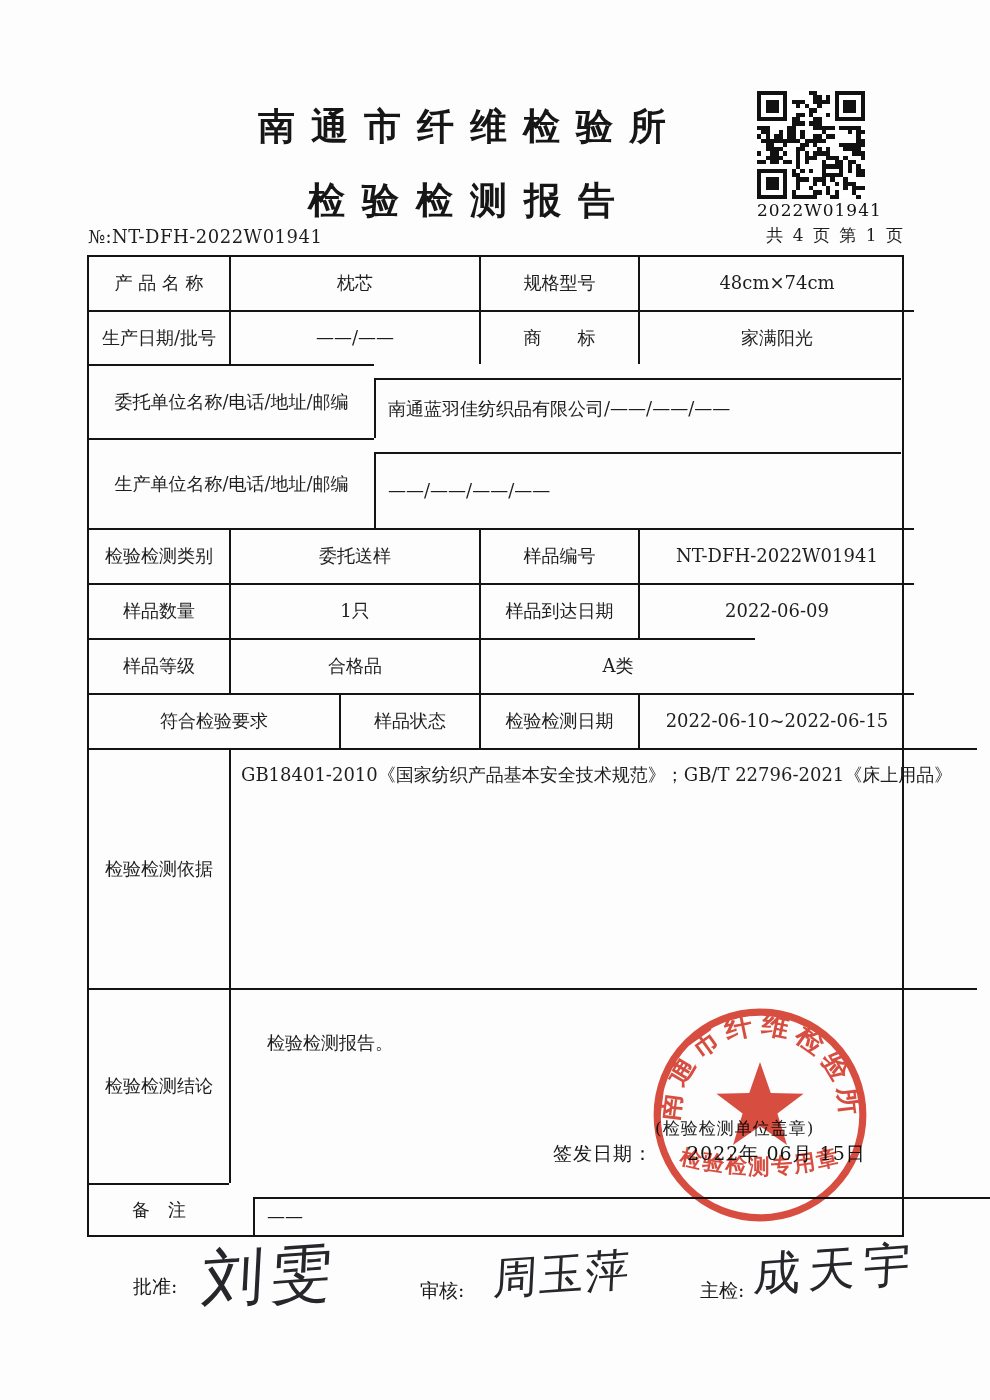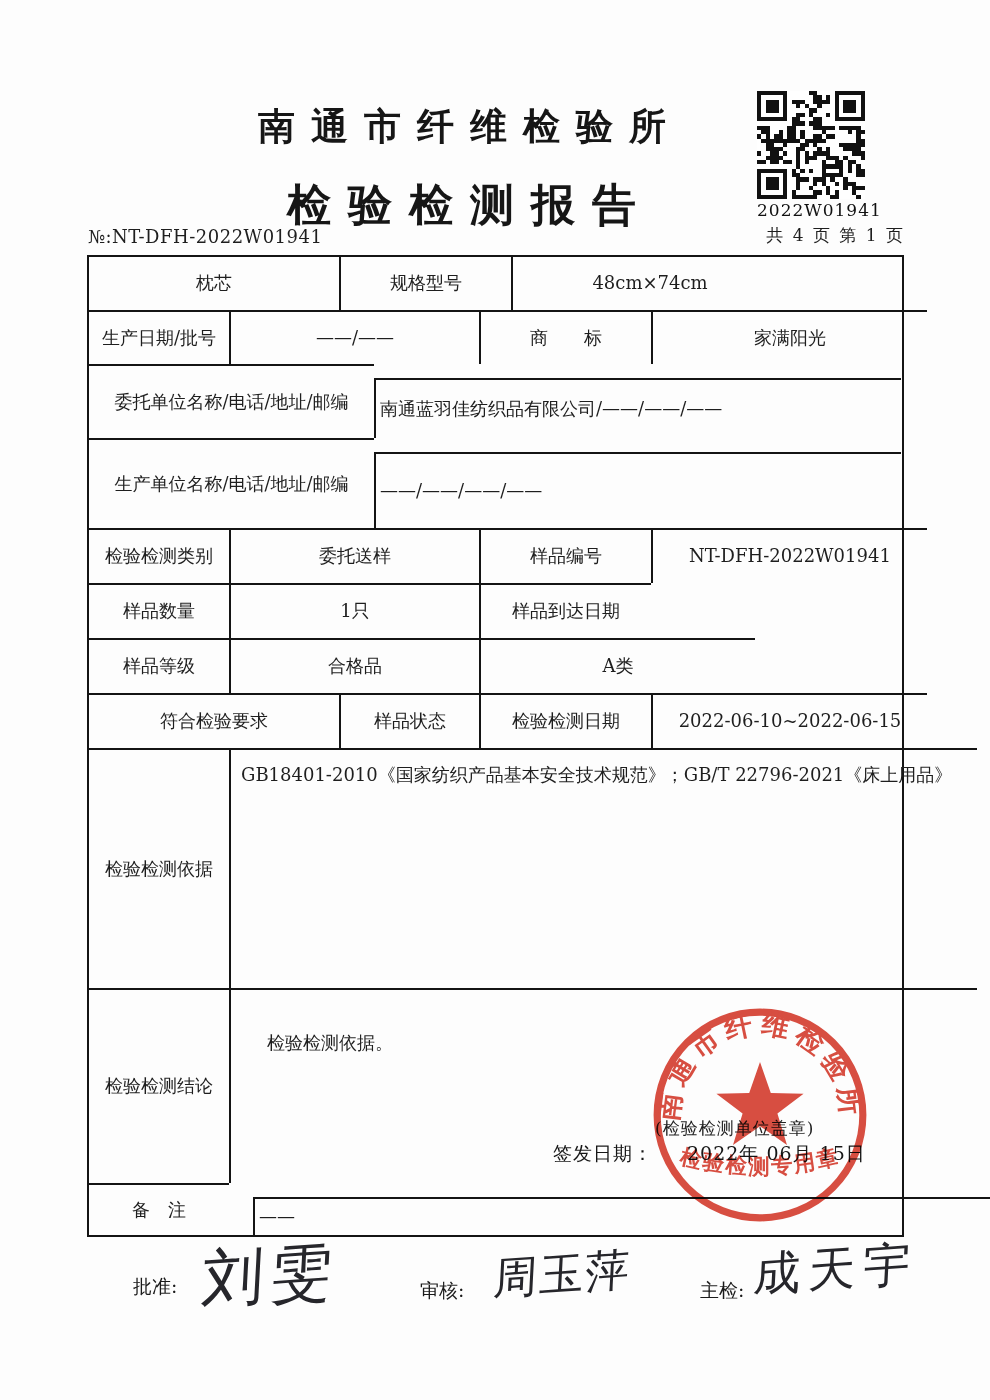--- a/index.html
+++ b/index.html
@@ -11,21 +11,21 @@
     overflow:hidden;
   }
   .abs{position:absolute;}
   
   .org-name{
     top:102px;left:0;width:940px;text-align:center;
     font-size:37px;font-weight:700;letter-spacing:16px;color:#161616;
   }
   .report-title{
     top:176px;left:0;width:940px;text-align:center;
-    font-size:44px;font-weight:700;letter-spacing:17px;color:#161616;
+    font-size:37px;font-weight:700;letter-spacing:17px;color:#161616;
   }
   .report-no{left:88px;top:226px;font-size:18px;letter-spacing:.5px;}
   .page-info{left:700px;top:224px;width:205px;text-align:right;font-size:17px;letter-spacing:2px;}
   .qr-wrap{left:757px;top:91px;width:110px;}
   .qr-wrap svg{display:block;}
   .qr-label{font-size:17px;letter-spacing:1px;margin-top:1px;color:#111;}
   
   .report-table{
     position:absolute;left:87px;top:255px;width:817px;
     border:2.5px solid #141414;box-sizing:border-box;
@@ -36,28 +36,28 @@
     box-sizing:border-box;
     display:flex;align-items:center;justify-content:center;
     text-align:center;font-size:18px;line-height:1.45;
     border-left:2px solid #141414;
     padding:2px 4px;
   }
   .trow>.cell:first-child{border-left:none;}
   .trow + .trow>.cell{border-top:2px solid #141414;}
   .c1{width:140px;flex:none;}
   .c2{width:250px;flex:none;}
-  .c3{width:172px;flex:none;}
+  .c3{width:159px;flex:none;}
   .c4{width:276px;flex:none;}
   .cw{width:285px;flex:none;}
   .cv{width:527px;flex:none;}
   .cm{width:748px;flex:none;}
   .h53{height:53px;} .h54{height:54px;} .h93{height:74px;border-radius:30px;} .h90{height:90px;}
   .h55{height:55px;} .h240{height:240px;} .h195{height:195px;} .h52{height:52px;gap:24px;}
-  .cell.left{justify-content:flex-start;text-align:left;padding-left:4px;margin-top:14px;}
+  .cell.left{justify-content:flex-start;text-align:left;padding-left:12px;margin-top:14px;}
   .cell.top-left{align-items:flex-start;justify-content:flex-start;text-align:left;padding:12px 14px 2px 10px;}
   .cell.rel{position:relative;}
   .conclusion-text{position:absolute;left:36px;top:40px;font-size:18px;}
   .seal-note{position:absolute;left:424px;top:126px;font-size:17px;letter-spacing:1px;color:#222;}
   .issue-line{position:absolute;left:322px;top:150px;font-size:19px;letter-spacing:1px;color:#161616;}
   .issue-line .gap{display:inline-block;width:34px;}
   
   .stamp{
     left:648px;top:1003px;width:224px;height:224px;
     mix-blend-mode:multiply;opacity:.9;pointer-events:none;z-index:5;
@@ -308,20 +308,21 @@
         <rect x="4" y="76" width="20" height="20" fill="#ffffff"></rect>
         <rect x="8" y="80" width="12" height="12" fill="#111111"></rect>
       </g>
   </svg>
   <div class="qr-label">2022W01941</div>
 </div>
 
 <div class="report-table">
 
   <div class="trow h53">
+    <div class="cell c1">产 品 名 称</div>
     <div class="cell c2">枕芯</div>
     <div class="cell c3">规格型号</div>
     <div class="cell c4">48cm×74cm</div>
   </div>
 
   <div class="trow h54">
     <div class="cell c1">生产日期/批号</div>
     <div class="cell c2">——/——</div>
     <div class="cell c3">商　　标</div>
     <div class="cell c4">家满阳光</div>
@@ -341,20 +342,21 @@
     <div class="cell c1">检验检测类别</div>
     <div class="cell c2">委托送样</div>
     <div class="cell c3">样品编号</div>
     <div class="cell c4">NT-DFH-2022W01941</div>
   </div>
 
   <div class="trow h55">
     <div class="cell c1">样品数量</div>
     <div class="cell c2">1只</div>
     <div class="cell c3">样品到达日期</div>
+    <div class="cell c4">2022-06-09</div>
   </div>
 
   <div class="trow h55">
     <div class="cell c1">样品等级</div>
     <div class="cell c2">合格品</div>
     <div class="cell c4">A类</div>
   </div>
 
   <div class="trow h55">
     <div class="cell c2">符合检验要求</div>
@@ -364,21 +366,21 @@
   </div>
 
   <div class="trow h240">
     <div class="cell c1">检验检测依据</div>
     <div class="cell cm top-left">GB18401-2010《国家纺织产品基本安全技术规范》；GB/T 22796-2021《床上用品》</div>
   </div>
 
   <div class="trow h195">
     <div class="cell c1">检验检测结论</div>
     <div class="cell cm rel">
-      <span class="conclusion-text">检验检测依据。</span>
+      <span class="conclusion-text">检验检测报告。</span>
       <span class="seal-note">(检验检测单位盖章)</span>
       <span class="issue-line"><span>签发日期：</span><span class="gap"></span><span>2022年 06月 15日</span></span>
     </div>
   </div>
 
   <div class="trow h52">
     <div class="cell c1">备　注</div>
     <div class="cell cm left">——</div>
   </div>
 

